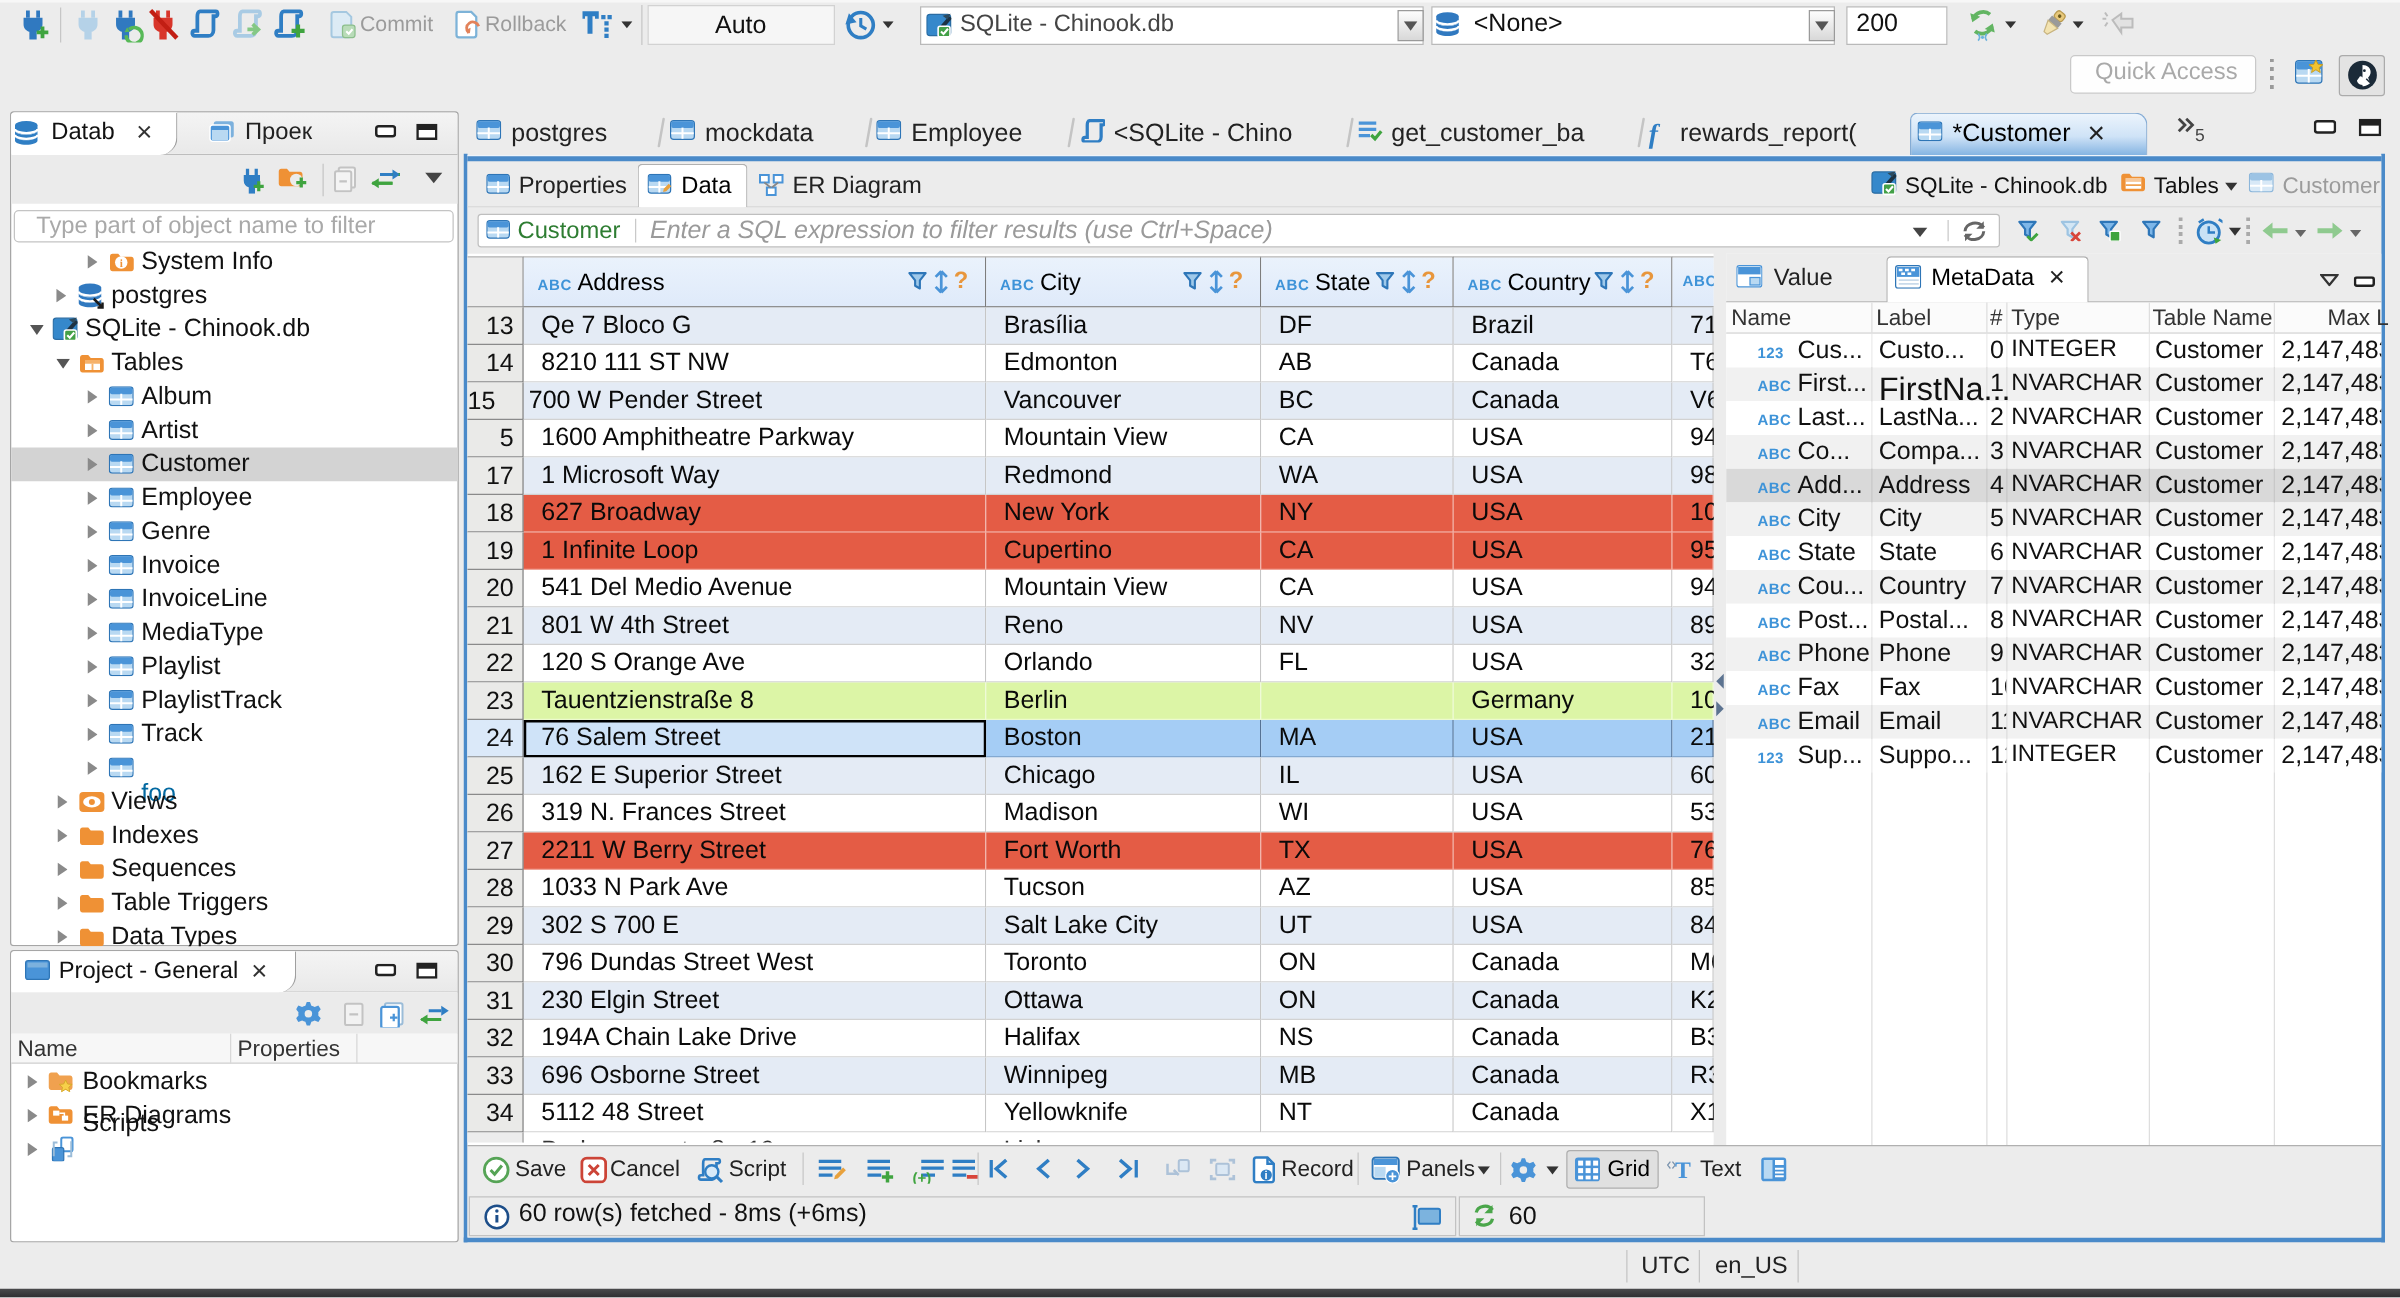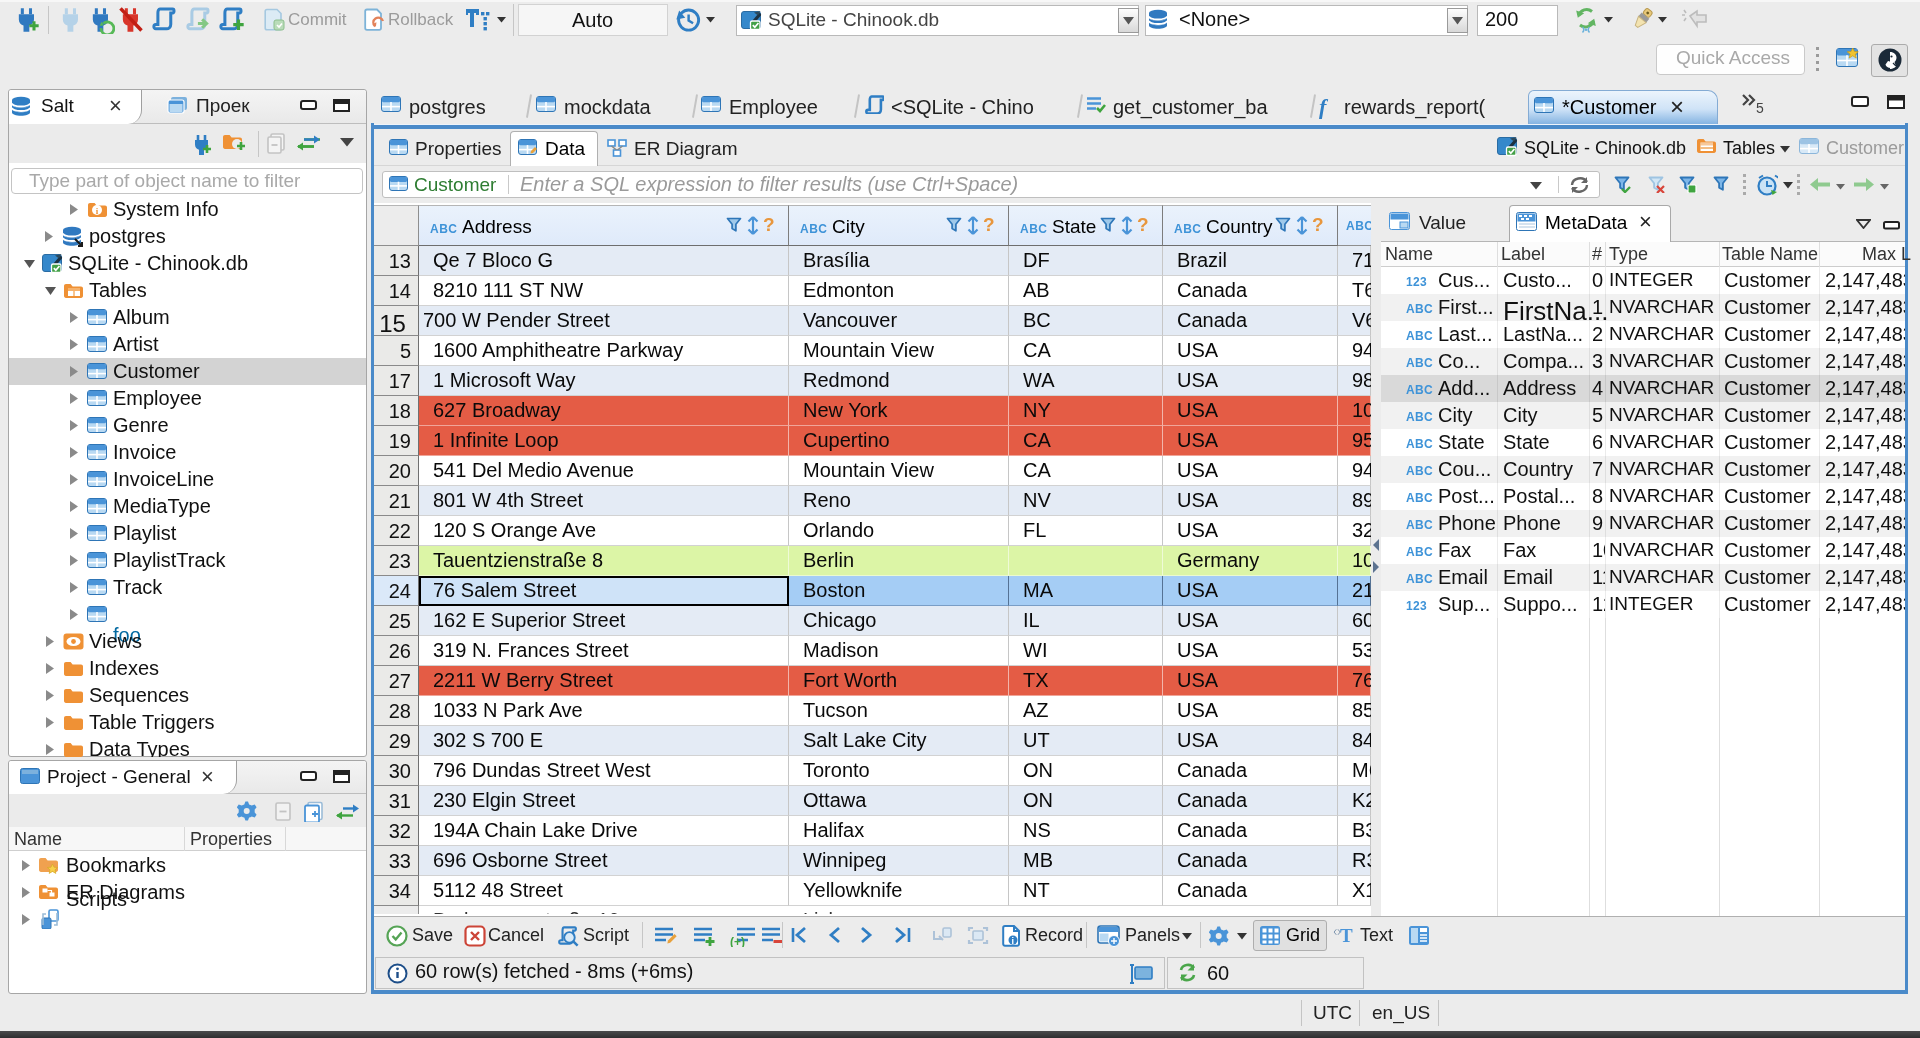--- a/index.html
+++ b/index.html
@@ -205,21 +205,21 @@
 <div class="a" style="left:9px;top:90px;width:133px;height:34px;background:#fff;border-right:1px solid #9f9f9f;border-radius:3px 0 14px 0;"></div>
 <div class="ico" style="left:11px;top:96px">
     <svg width="22" height="21" viewBox="0 0 22 21">
       <ellipse cx="10.0" cy="4" rx="9.0" ry="3.2" fill="#2f7ec4"></ellipse>
       <path d="M1 4v4.4c0 1.8 4 3.2 9 3.2s9-1.4 9-3.2V4" fill="#2f7ec4" stroke="#fff" stroke-width="0"></path>
       <path d="M1 8.6c0 1.8 4 3.2 9 3.2s9-1.4 9-3.2v4.4c0 1.8-4 3.2-9 3.2s-9-1.4-9-3.2z" fill="#2f7ec4"></path>
       <path d="M1 13c0 1.8 4 3.2 9 3.2s9-1.4 9-3.2v3.6c0 1.8-4 3.2-9 3.2s-9-1.4-9-3.2z" fill="#2f7ec4"></path>
       <path d="M1 7.2c0 1.8 4 3.2 9 3.2s9-1.4 9-3.2 M1 11.8c0 1.8 4 3.2 9 3.2s9-1.4 9-3.2" stroke="#fff" stroke-width="1.8" fill="none"></path>
     </svg>
   </div>
-<div class="a" style="left:41px;top:95px;white-space:nowrap;font-size:19px;color:#111">Salt</div>
+<div class="a" style="left:41px;top:95px;white-space:nowrap;font-size:19px;color:#111">Datab</div>
 <div class="a" style="left:109px;top:93px;white-space:nowrap;font-size:22px;color:#333">×</div>
 <div class="ico" style="left:167px;top:96px">
     <svg width="21" height="20" viewBox="0 0 21 20">
       <rect x="4" y="1" width="16" height="13" rx="2" fill="#7cb1dd"></rect>
       <rect x="1" y="4" width="16" height="13" rx="2" fill="#4a94d8" stroke="#fff" stroke-width="1.2"></rect>
       <rect x="2.5" y="8" width="13" height="8" fill="#b9d9f2"></rect>
     </svg>
   </div>
 <div class="a" style="left:196px;top:95px;white-space:nowrap;font-size:19px;color:#222">Проек</div>
 <div class="ico" style="left:300px;top:100px">
@@ -953,21 +953,21 @@
 <div class="a" style="left:433px;top:279px;white-space:nowrap;font-size:20px;color:#0a0a0a">8210 111 ST NW</div>
 <div class="a" style="left:789px;top:276px;width:220px;height:30px;background:#ffffff;border-right:1px solid #c6c6c6;border-bottom:1px solid #d2d2d2;overflow:hidden;"></div>
 <div class="a" style="left:803px;top:279px;white-space:nowrap;font-size:20px;color:#0a0a0a">Edmonton</div>
 <div class="a" style="left:1009px;top:276px;width:154px;height:30px;background:#ffffff;border-right:1px solid #c6c6c6;border-bottom:1px solid #d2d2d2;overflow:hidden;"></div>
 <div class="a" style="left:1023px;top:279px;white-space:nowrap;font-size:20px;color:#0a0a0a">AB</div>
 <div class="a" style="left:1163px;top:276px;width:175px;height:30px;background:#ffffff;border-right:1px solid #c6c6c6;border-bottom:1px solid #d2d2d2;overflow:hidden;"></div>
 <div class="a" style="left:1177px;top:279px;white-space:nowrap;font-size:20px;color:#0a0a0a">Canada</div>
 <div class="a" style="left:1338px;top:276px;width:33px;height:30px;background:#ffffff;border-right:1px solid #c6c6c6;border-bottom:1px solid #d2d2d2;overflow:hidden;"></div>
 <div class="a" style="left:1352px;top:279px;white-space:nowrap;font-size:20px;color:#0a0a0a">T6</div>
 <div class="a" style="left:374px;top:306px;width:45px;height:30px;background:#eaeae8;border-right:1px solid #707070;border-bottom:1px solid #8a8a8a;"></div>
-<div class="a" style="left:374px;top:310px;white-space:nowrap;width:37px;text-align:center;font-size:24px;color:#111">15</div>
+<div class="a" style="left:374px;top:310px;white-space:nowrap;width:37px;text-align:left;font-size:20px;color:#111">15</div>
 <div class="a" style="left:419px;top:306px;width:370px;height:30px;background:#e4ebf5;border-right:1px solid #c6c6c6;border-bottom:1px solid #d2d2d2;overflow:hidden;"></div>
 <div class="a" style="left:423px;top:309px;white-space:nowrap;font-size:20px;color:#0a0a0a">700 W Pender Street</div>
 <div class="a" style="left:789px;top:306px;width:220px;height:30px;background:#e4ebf5;border-right:1px solid #c6c6c6;border-bottom:1px solid #d2d2d2;overflow:hidden;"></div>
 <div class="a" style="left:803px;top:309px;white-space:nowrap;font-size:20px;color:#0a0a0a">Vancouver</div>
 <div class="a" style="left:1009px;top:306px;width:154px;height:30px;background:#e4ebf5;border-right:1px solid #c6c6c6;border-bottom:1px solid #d2d2d2;overflow:hidden;"></div>
 <div class="a" style="left:1023px;top:309px;white-space:nowrap;font-size:20px;color:#0a0a0a">BC</div>
 <div class="a" style="left:1163px;top:306px;width:175px;height:30px;background:#e4ebf5;border-right:1px solid #c6c6c6;border-bottom:1px solid #d2d2d2;overflow:hidden;"></div>
 <div class="a" style="left:1177px;top:309px;white-space:nowrap;font-size:20px;color:#0a0a0a">Canada</div>
 <div class="a" style="left:1338px;top:306px;width:33px;height:30px;background:#e4ebf5;border-right:1px solid #c6c6c6;border-bottom:1px solid #d2d2d2;overflow:hidden;"></div>
 <div class="a" style="left:1352px;top:309px;white-space:nowrap;font-size:20px;color:#0a0a0a">V6</div>

